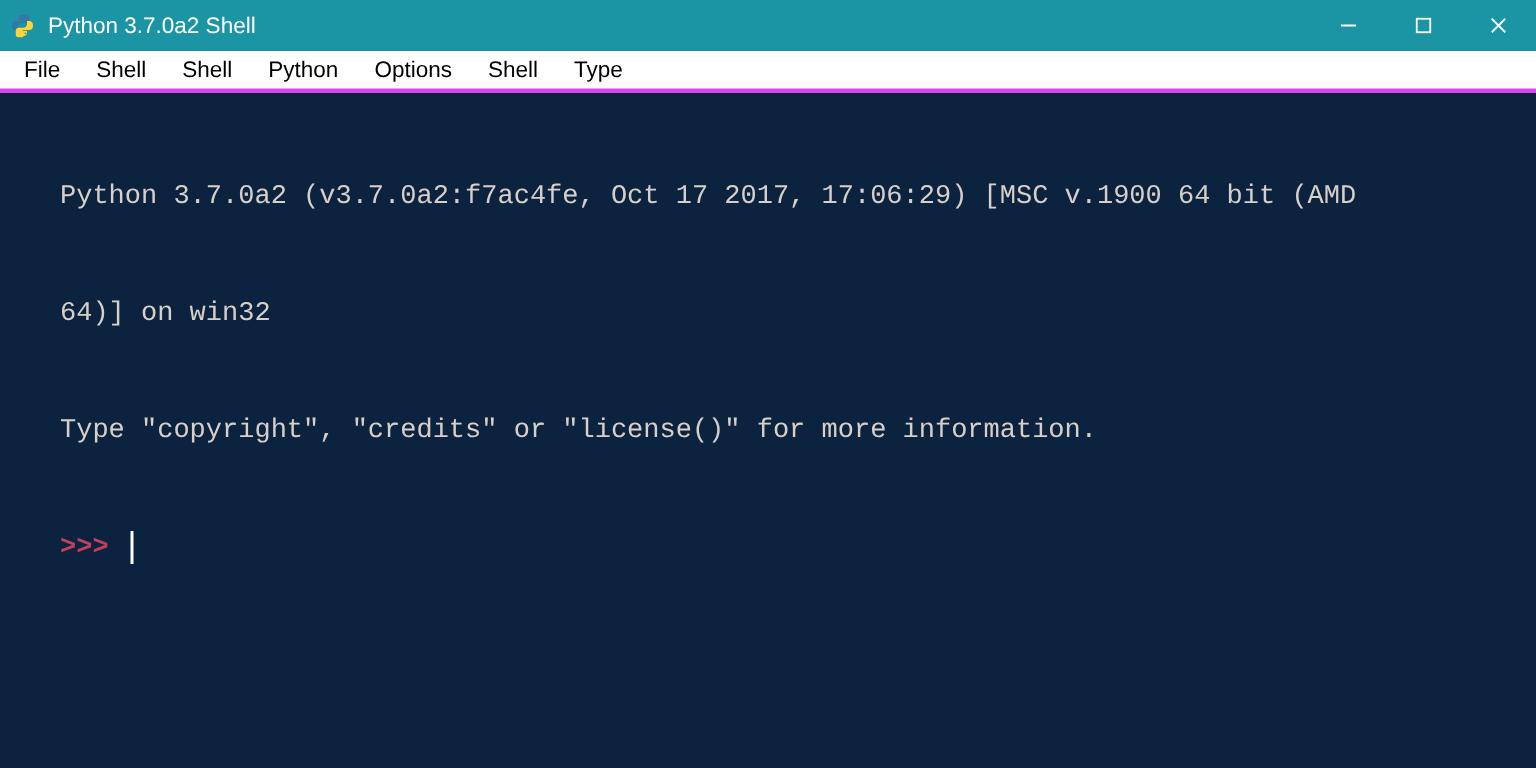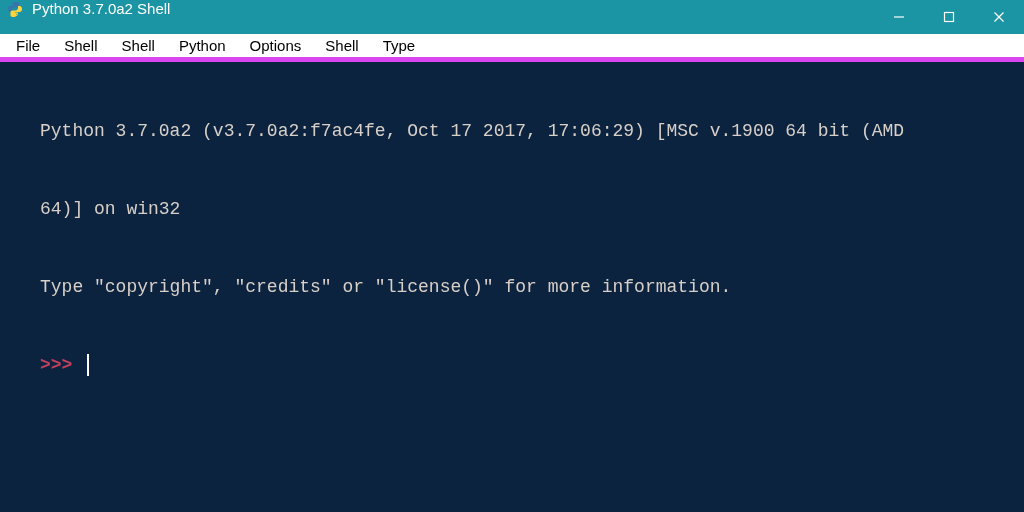--- a/index.html
+++ b/index.html
@@ -11,21 +11,21 @@
       width: 1024px;
       height: 512px;
       font-family: "Segoe UI", Tahoma, sans-serif;
       background: #0c2340;
       overflow: hidden;
     }
     .titlebar {
       height: 34px;
       background: #1b94a3;
       display: flex;
-      align-items: flex-start;
+      align-items: center;
       color: #ffffff;
       padding-left: 6px;
       font-size: 15px;
     }
     .titlebar-icon {
       width: 18px;
       height: 18px;
       margin-right: 8px;
       display: flex;
       align-items: center;
@@ -47,21 +47,21 @@
       color: #ffffff;
       font-size: 14px;
       cursor: pointer;
     }
     .menubar {
       height: 28px;
       background: #ffffff;
       display: flex;
       align-items: center;
       padding: 0 4px;
-      border-bottom: 5px solid #d946ef;
+      border-bottom: 3px solid #d946ef;
     }
     .menu-item {
       padding: 3px 12px;
       color: #000000;
       font-size: 15px;
       cursor: pointer;
     }
     .shell-content {
       background: #0c2340;
       height: calc(512px - 34px - 28px);

